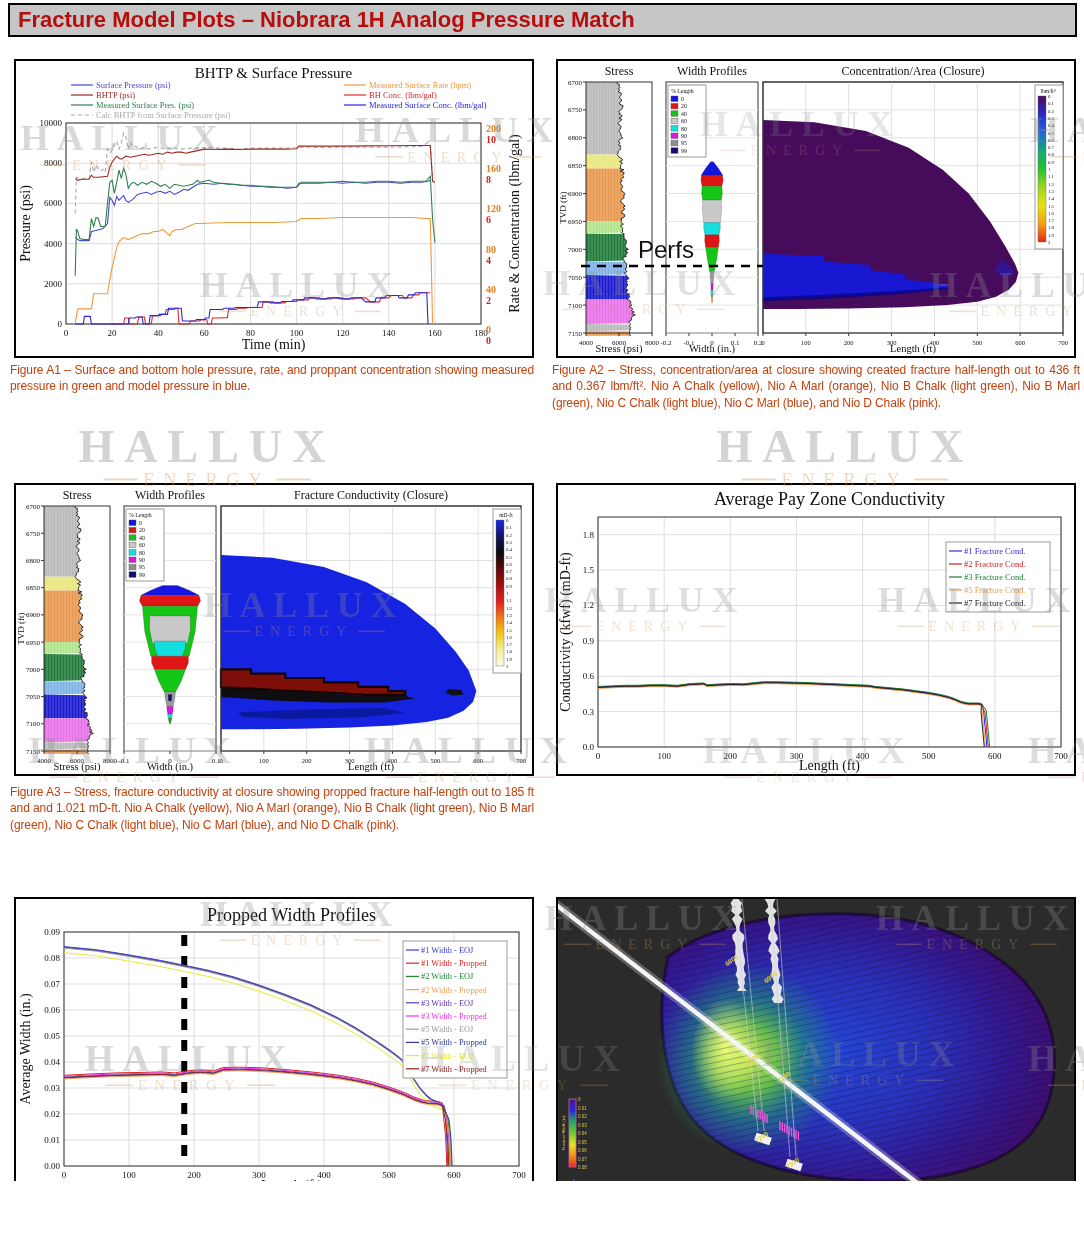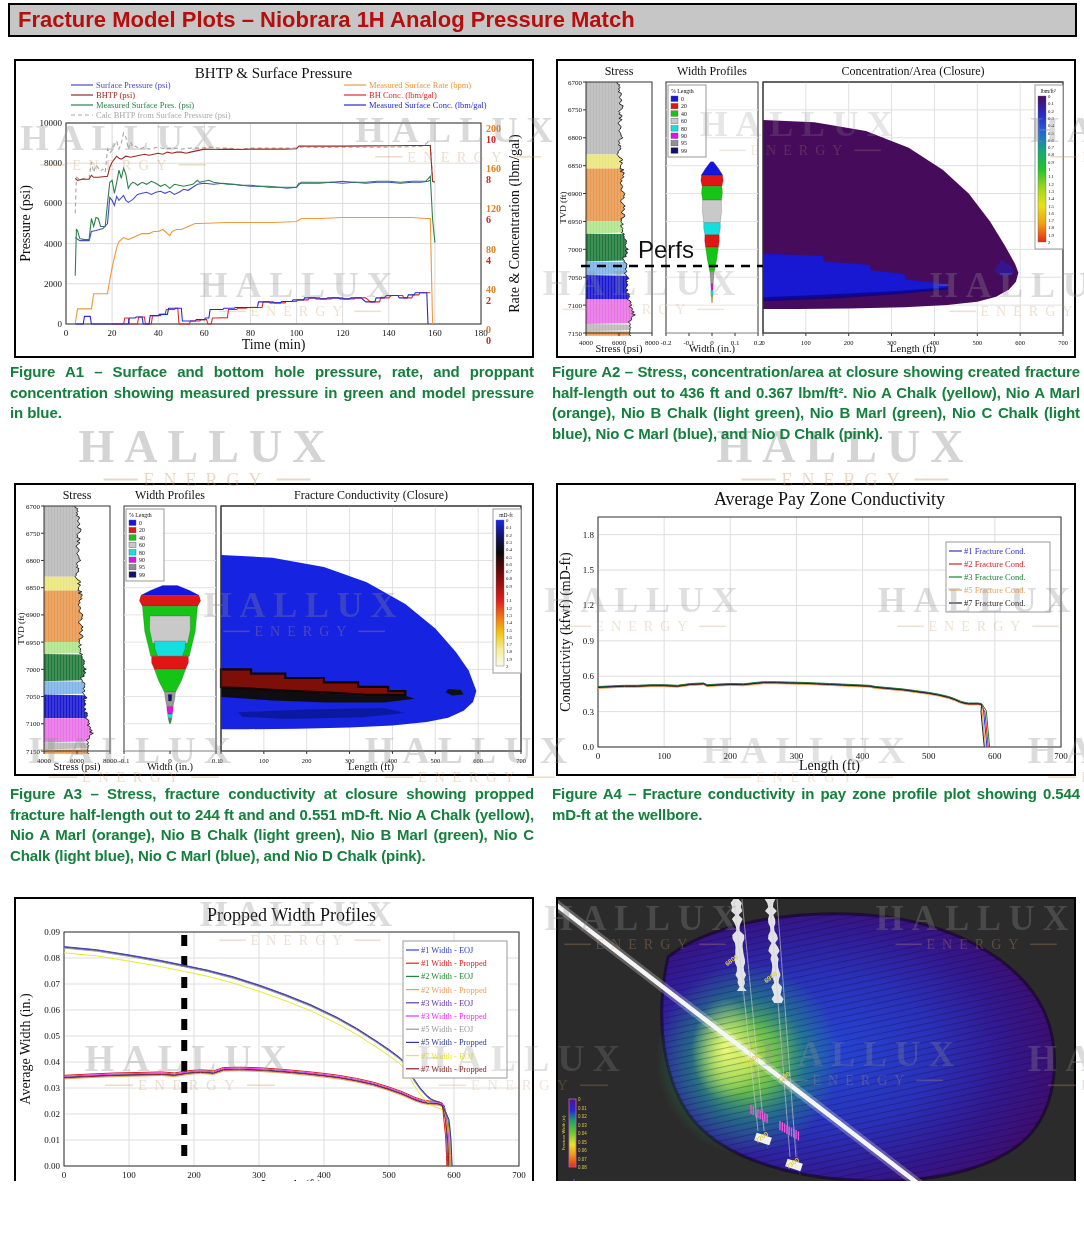--- a/index.html
+++ b/index.html
@@ -3,21 +3,21 @@
 <meta charset="utf-8">
 <style>
   html,body{margin:0;padding:0;background:#ffffff;}
   #page{position:relative;width:1084px;height:1181px;background:#fff;overflow:hidden;
         font-family:"Liberation Sans",sans-serif;}
   #titlebar{position:absolute;left:8px;top:3px;width:1069px;height:34px;box-sizing:border-box;
         background:#c6c6c6;border:2px solid #000;color:#b60d0d;font-size:22px;font-weight:bold;
         line-height:29px;padding-left:8px;z-index:4;white-space:nowrap;}
   .fig{position:absolute;box-sizing:border-box;border:2px solid #000;background:#fff;z-index:1;}
   .fig svg{display:block;}
-  .caption{position:absolute;z-index:6;color:#15803d;font-size:15px;font-weight:bold;
+  .caption{position:absolute;z-index:6;color:#c2410c;font-size:12px;font-weight:normal;
         line-height:1.37;text-align:justify;letter-spacing:-0.1px;}
   .wm{position:absolute;display:flex;flex-direction:column;align-items:center;
       pointer-events:none;z-index:5;}
   .wm-1{font-family:"Liberation Serif",serif;font-weight:bold;font-size:46px;letter-spacing:10px;
       color:#8f8f8f;line-height:1;}
   .wm-2{font-family:"Liberation Serif",serif;font-size:18px;letter-spacing:9px;color:#c89868;
       display:flex;align-items:center;gap:6px;line-height:1;margin-top:1px;}
   .wm-2::before,.wm-2::after{content:"";display:block;width:34px;height:2px;background:#c89868;}
 </style>
 </head>
@@ -541,22 +541,21 @@
         <line x1="391" y1="79" x2="404" y2="79" stroke="#d42020" stroke-width="1.2"></line>
         <text x="406" y="82" font-size="8.5" font-family="&quot;Liberation Serif&quot;,serif" fill="#d42020" text-anchor="start">#2 Fracture Cond.</text>
         <line x1="391" y1="92" x2="404" y2="92" stroke="#1e7c34" stroke-width="1.2"></line>
         <text x="406" y="95" font-size="8.5" font-family="&quot;Liberation Serif&quot;,serif" fill="#1e7c34" text-anchor="start">#3 Fracture Cond.</text>
         <line x1="391" y1="105" x2="404" y2="105" stroke="#eca055" stroke-width="1.2"></line>
         <text x="406" y="108" font-size="8.5" font-family="&quot;Liberation Serif&quot;,serif" fill="#eca055" text-anchor="start">#5 Fracture Cond.</text>
         <line x1="391" y1="118" x2="404" y2="118" stroke="#222222" stroke-width="1.2"></line>
         <text x="406" y="121" font-size="8.5" font-family="&quot;Liberation Serif&quot;,serif" fill="#222222" text-anchor="start">#7 Fracture Cond.</text>
       </svg>
   </div>
-  <div class="caption" style="left:10px;top:784px;width:524px">Figure A3 – Stress, fracture conductivity at closure showing propped fracture half-length out to 244 ft and and 0.551 mD-ft. Nio A Chalk (yellow), Nio A Marl (orange), Nio B Chalk (light green), Nio B Marl (green), Nio C Chalk (light blue), Nio C Marl (blue), and Nio D Chalk (pink).</div>
-  <div class="caption" style="left:552px;top:784px;width:528px">Figure A4 – Fracture conductivity in pay zone profile plot showing 0.544 mD-ft at the wellbore.</div>
+  <div class="caption" style="left:10px;top:784px;width:524px">Figure A3 – Stress, fracture conductivity at closure showing propped fracture half-length out to 185 ft and and 1.021 mD-ft. Nio A Chalk (yellow), Nio A Marl (orange), Nio B Chalk (light green), Nio B Marl (green), Nio C Chalk (light blue), Nio C Marl (blue), and Nio D Chalk (pink).</div>
 
   <div class="fig" style="left:14px;top:897px;width:520px;height:300px">
     <svg id="svg-a5" width="516" height="296" viewBox="0 0 516 296">
         <line x1="48" y1="33" x2="48" y2="267" stroke="#dedede"></line>
         <text x="48" y="279" font-size="9" font-family="&quot;Liberation Serif&quot;,serif" fill="#111" text-anchor="middle">0</text>
         <line x1="113" y1="33" x2="113" y2="267" stroke="#dedede"></line>
         <text x="113" y="279" font-size="9" font-family="&quot;Liberation Serif&quot;,serif" fill="#111" text-anchor="middle">100</text>
         <line x1="178" y1="33" x2="178" y2="267" stroke="#dedede"></line>
         <text x="178" y="279" font-size="9" font-family="&quot;Liberation Serif&quot;,serif" fill="#111" text-anchor="middle">200</text>
         <line x1="243" y1="33" x2="243" y2="267" stroke="#dedede"></line>

